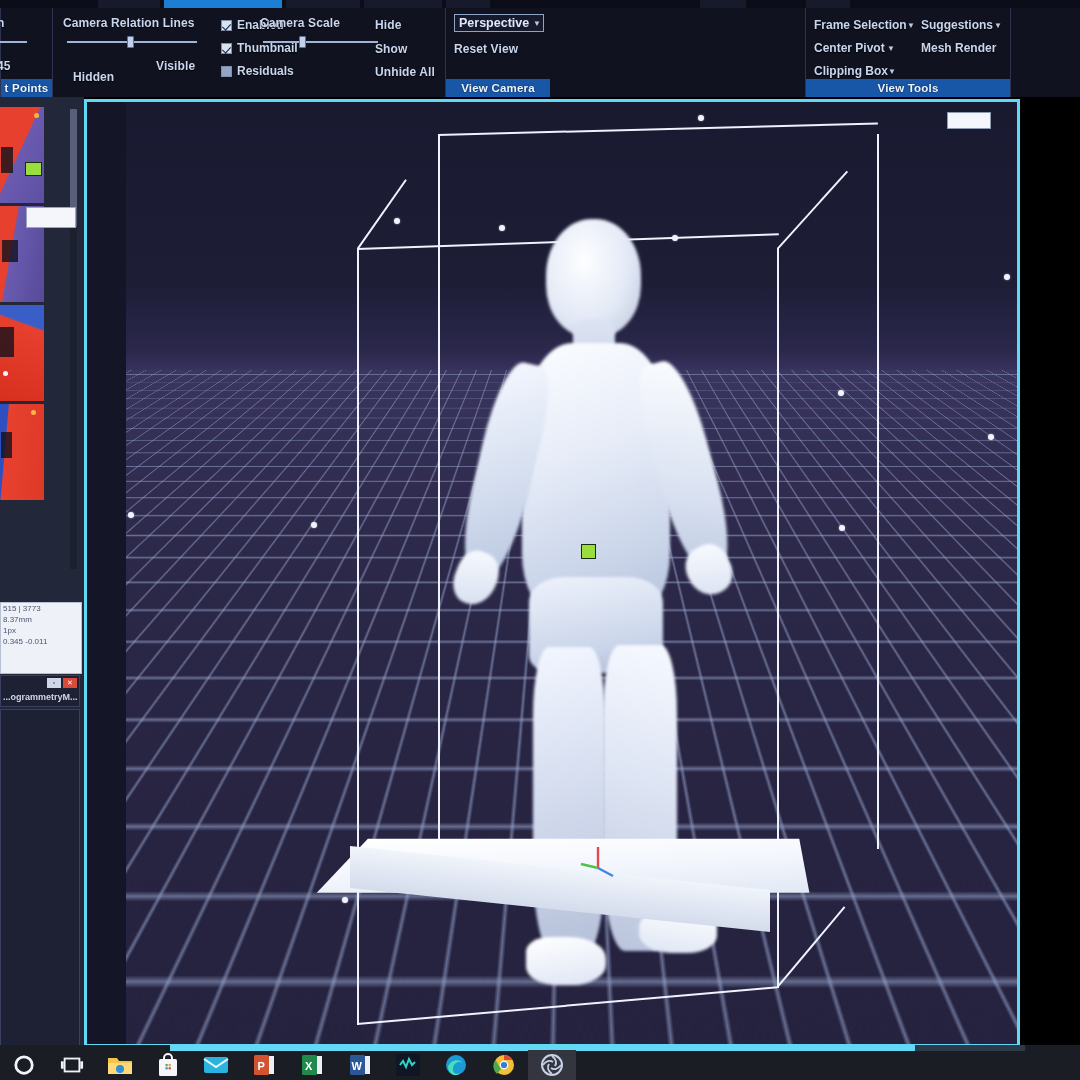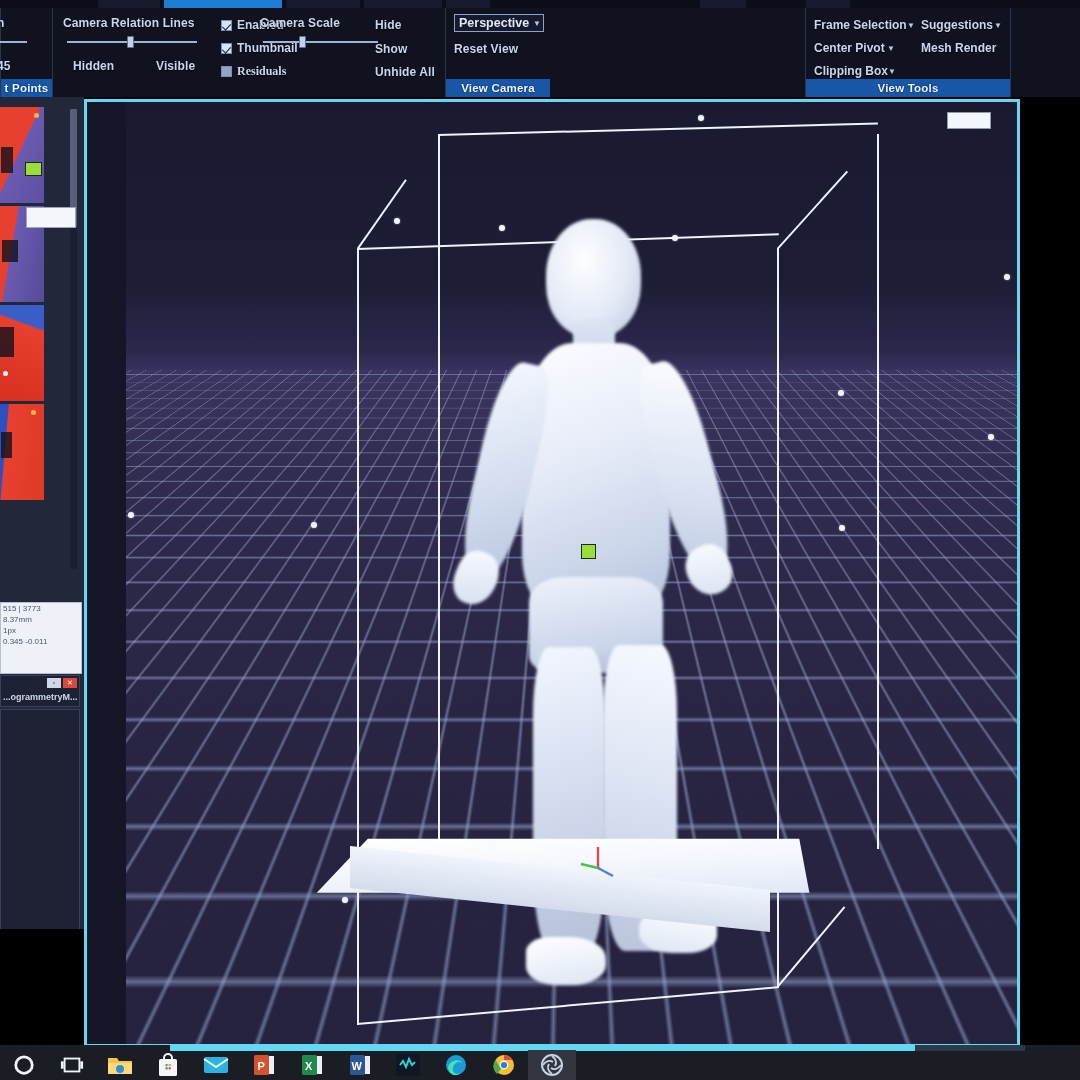--- a/index.html
+++ b/index.html
@@ -111,21 +111,21 @@
     text-shadow:0 1px 1px rgba(0,0,0,.9);white-space:nowrap;
   }
   .seg .si.sel{
     background:#cfe0f5;color:#6f86a8;
     border:1px solid #ffffff;
     text-shadow:none;
   }
 
   
   #sidebar{
-    position:absolute;left:0;top:97px;width:84px;height:832px;
+    position:absolute;left:0;top:97px;width:84px;height:948px;
     background:#23273a;overflow:hidden;
   }
   #thumbs{
     position:absolute;left:0;top:10px;width:44px;
   }
   .thumb{
     width:44px;height:96px;margin-bottom:3px;position:relative;
     overflow:hidden;
   }
   .tdot{position:absolute;width:5px;height:5px;border-radius:50%;background:#ffb347;}
@@ -303,32 +303,32 @@
   <div class="rgroup" style="left:52px;width:393px;">
     <div class="rgroup-body">
 
       <span class="rlabel" style="left:10px;top:8px;">Camera Relation Lines</span>
 
       <div class="slider" style="left:14px;top:28px;width:130px;">
         <div class="track"></div>
         <div class="knob" style="left:60px;"></div>
       </div>
 
-      <span class="rlabel" style="left:12px;top:51px;padding-left:8px;">Hidden</span>
+      <span class="rlabel" style="left:12px;top:62px;padding-left:8px;">Hidden</span>
       <span class="rlabel" style="left:103px;top:51px;">Visible</span>
 
       <div class="chk" style="left:168px;top:10px;">
         <span class="box on"></span>
         <span class="txt">Enabled</span>
       </div>
       <div class="chk" style="left:168px;top:33px;">
         <span class="box on"></span>
         <span class="txt">Thumbnail</span>
       </div>
-      <div class="chk" style="left:168px;top:56px;font-family:Liberation Serif, serif;">
+      <div class="chk" style="left:168px;top:56px;">
         <span class="box off"></span>
         <span class="txt">Residuals</span>
       </div>
 
       <span class="rlabel" style="left:207px;top:8px;">Camera Scale</span>
       <div class="slider" style="left:210px;top:28px;width:115px;">
         <div class="track"></div>
         <div class="knob" style="left:36px;"></div>
       </div>
 

